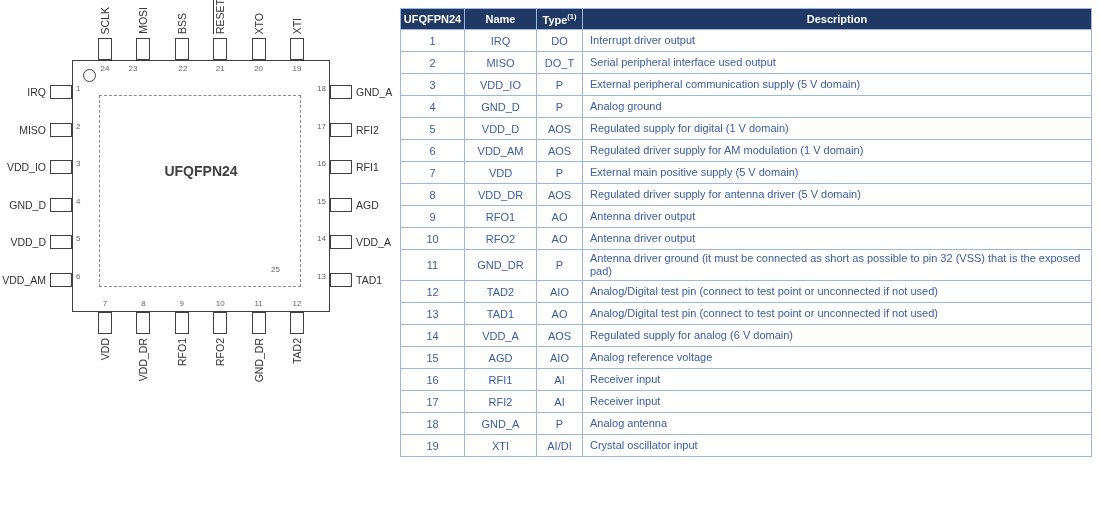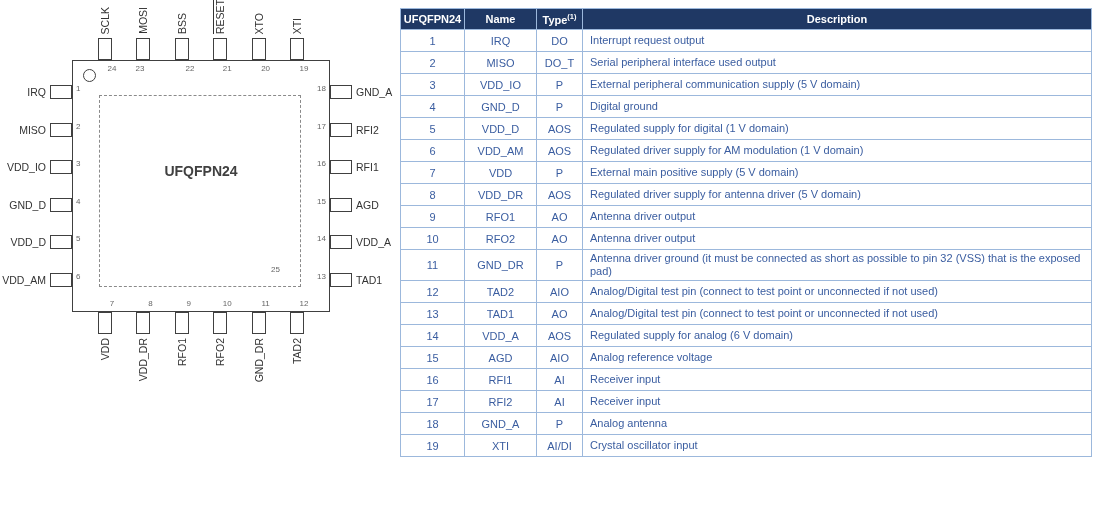--- a/index.html
+++ b/index.html
@@ -23,21 +23,21 @@
   .epad-num { position:absolute; left:198px; top:204px; font-size:8px; color:#666; }
   .chip-center { position:absolute; left:0; right:0; top:102px; text-align:center; color:#404040; font-weight:bold; }
   .chip-title { font-size:14px; line-height:17px; }
   .chip-size  { font-size:13px; line-height:16px; }
 
   .pin { position:absolute; border:1.2px solid #404040; background:#fff; }
   .pin-v { width:14px; height:22px; }
   .pin-h { width:22px; height:14px; }
 
   .pnum { position:absolute; font-size:8px; line-height:9px; color:#666; }
-  .num-c { width:18px; text-align:center;margin-left:7px; }
+  .num-c { width:18px; text-align:center; }
   .num-l { width:16px; text-align:left; }
   .num-r { width:16px; text-align:right; }
 
   .hlabel { position:absolute; font-size:10.5px; line-height:14px; height:14px; color:#333; white-space:nowrap; }
   .hlabel-l { left:0; width:46px; text-align:right; }
   .vlabel {
     position:absolute; writing-mode:vertical-rl; transform:rotate(180deg);
     font-size:10.5px; line-height:14px; width:14px; color:#333; white-space:nowrap;
   }
   .overline { text-decoration: overline; }
@@ -159,39 +159,39 @@
         <th>Name</th>
         <th><span>Type</span><sup>(1)</sup></th>
         <th>Description</th>
       </tr>
     </thead>
     <tbody id="table-body">
         <tr>
     <td class="c-pin">1</td>
     <td class="c-name">IRQ</td>
     <td class="c-type">DO</td>
-    <td class="c-desc">Interrupt request output</td>
+    <td class="c-desc">Interrupt driver output</td>
   </tr>
         <tr>
     <td class="c-pin">2</td>
     <td class="c-name">MISO</td>
     <td class="c-type">DO_T</td>
     <td class="c-desc">Serial peripheral interface used output</td>
   </tr>
         <tr>
     <td class="c-pin">3</td>
     <td class="c-name">VDD_IO</td>
     <td class="c-type">P</td>
     <td class="c-desc">External peripheral communication supply (5 V domain)</td>
   </tr>
         <tr>
     <td class="c-pin">4</td>
     <td class="c-name">GND_D</td>
     <td class="c-type">P</td>
-    <td class="c-desc">Digital ground</td>
+    <td class="c-desc">Analog ground</td>
   </tr>
         <tr>
     <td class="c-pin">5</td>
     <td class="c-name">VDD_D</td>
     <td class="c-type">AOS</td>
     <td class="c-desc">Regulated supply for digital (1 V domain)</td>
   </tr>
         <tr>
     <td class="c-pin">6</td>
     <td class="c-name">VDD_AM</td>

